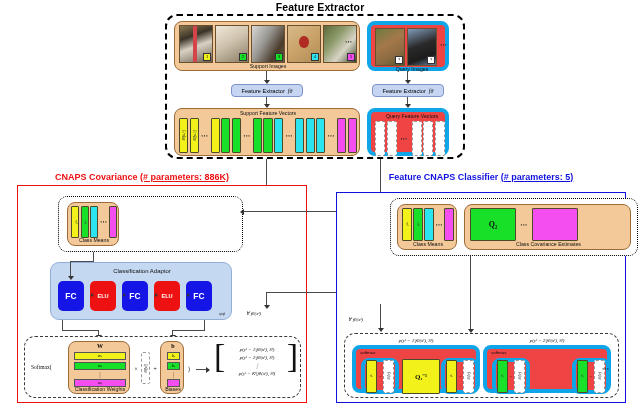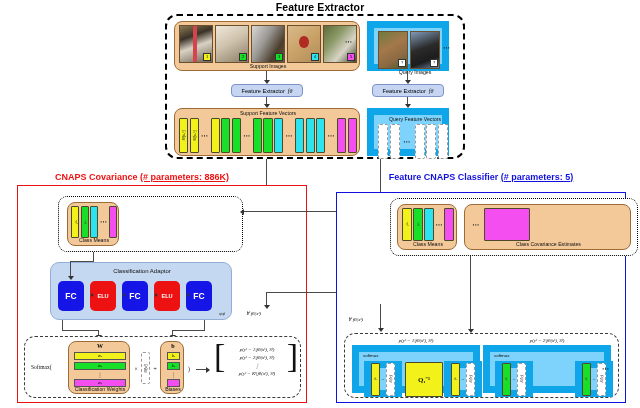--- a/index.html
+++ b/index.html
@@ -2,21 +2,21 @@
 <html><head>
 <meta charset="utf-8">
 <style>
   html,body{margin:0;padding:0;background:#fff;}
   body{width:640px;height:408px;position:relative;overflow:hidden;
        font-family:"Liberation Sans",sans-serif;color:#000;}
   .abs{position:absolute;box-sizing:border-box;}
   .ttl{font-weight:bold;font-size:10.5px;text-align:center;letter-spacing:.1px;}
   .dash-outer{border:2.2px dashed #000;border-radius:12px;background:#fff;}
   .tan{background:#f3c99a;border:1px solid #9c6b38;border-radius:8px;}
-  .cream{background:#7dd3fc;border:7px solid #0ea5e9;border-radius:0;}
+  .cream{background:#ef4444;border:4px solid #0ea5e9;border-radius:8px;}
   .cap{font-size:5.2px;text-align:center;color:#111;line-height:1;}
   .fe-box{background:#c5d5f2;border:1px solid #7b93c9;border-radius:4px;
           font-size:5.6px;display:flex;align-items:center;justify-content:center;gap:3px;}
   .imgcell{position:relative;overflow:hidden;border:.5px solid #6b5030;}
   .badge{position:absolute;right:1px;bottom:1px;width:6px;height:6px;
          font-size:4px;line-height:6px;text-align:center;color:#111;border:.4px solid #333;}
   .bar{border:.6px solid #4b4b2a;border-radius:1px;}
   .dotsep{font-size:7px;font-weight:bold;letter-spacing:.5px;color:#222;line-height:1;}
   .vlabel{writing-mode:vertical-rl;transform:rotate(180deg);font-size:4px;
           font-style:italic;color:#333;white-space:nowrap;}
@@ -269,20 +269,21 @@
       </div>
     <div class="bar" style="width:9px;height:31px;background:#2ce4f0;"></div>
     <span class="dotsep" style="width:8px;text-align:center;">⋯</span>
     <div class="bar" style="width:9px;height:31px;background:#f54ef0;"></div>
   </div>
   <div class="abs cap" style="left:0;top:37px;width:60px;">Class Means</div>
 </div>
 
 <div class="abs tan" style="left:464px;top:204px;width:167px;height:46px;">
   <div class="abs" style="left:5px;top:3px;width:157px;height:32px;display:flex;align-items:center;gap:2px;">
+    <div class="bar qb" style="width:44px;height:31px;background:#18e028;">Q₂</div>
     <span class="dotsep" style="width:12px;text-align:center;">⋯</span>
     <div class="bar" style="width:44px;height:31px;background:#f54ef0;"></div>
   </div>
   <div class="abs cap" style="left:0;top:37px;width:167px;">Class Covariance Estimates</div>
 </div>
 
 <div class="line" style="left:470px;top:256px;width:1px;height:74px;"></div>
 <div class="arrowh" style="left:467.5px;top:329px;border-left:3px solid transparent;border-right:3px solid transparent;border-top:4px solid #333;"></div>
 
 <div class="abs eq" style="left:348px;top:316px;font-size:5px;">∀ fθ(xᵗ)</div>

